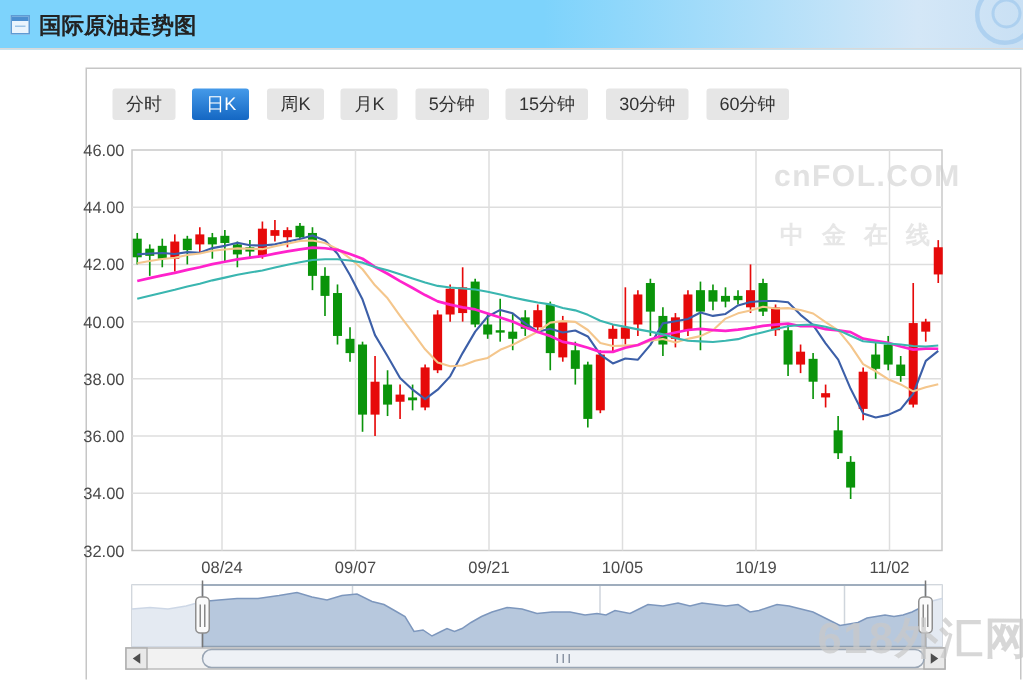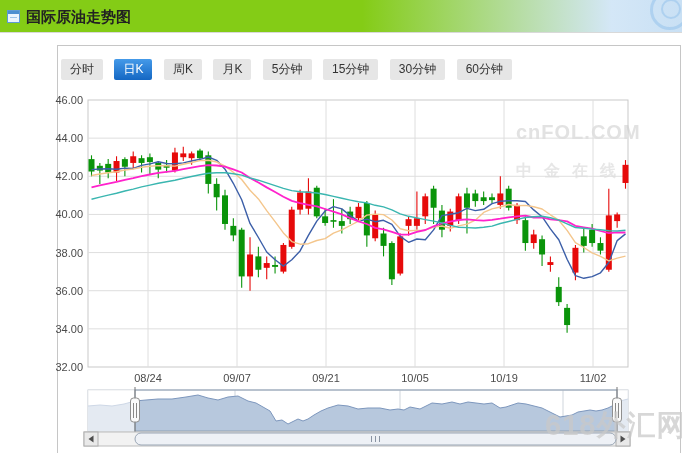--- a/index.html
+++ b/index.html
@@ -1,42 +1,42 @@
 <!DOCTYPE html>
 <html><head>
 <meta charset="utf-8">
 <style>
   html,body{margin:0;padding:0;}
   body{
     width:682px;height:453px;overflow:hidden;position:relative;background:#fff;
     font-family:"Liberation Sans","DejaVu Sans",sans-serif;
   }
   
-  .header{position:absolute;left:0;top:0;width:682px;height:32px;background:#84cc16;
+  .header{position:absolute;left:0;top:0;width:682px;height:32px;background:#7dd3fc;
     border-bottom:1px solid #d9d9d9;z-index:6;}
   .header-deco{position:absolute;right:0;top:0;width:320px;height:32px;
     background:linear-gradient(to right, rgba(223,238,250,0), #d4e7f7 78%, #c9e0f4);pointer-events:none;}
   .header-swirl{position:absolute;right:-8px;top:-10px;width:34px;height:34px;border-radius:50%;
     border:3px solid rgba(150,195,235,.55);pointer-events:none;}
   .header-swirl.inner{width:16px;height:16px;right:1px;top:-1px;border-width:2px;}
   .win-icon{position:absolute;left:7px;top:10px;width:13px;height:13px;box-sizing:border-box;
     border:1px solid #5e9bd4;background:#eaf4fd;}
   .win-icon::before{content:"";position:absolute;left:0;top:0;width:11px;height:3px;background:#4c8fd0;}
   .win-icon::after{content:"";position:absolute;left:2px;top:6px;width:7px;height:1px;background:#9cc4e8;}
   .page-title{position:absolute;left:26px;top:8px;font-size:15px;font-weight:bold;color:#222;}
   
   .panel{position:absolute;left:57px;top:45px;width:624px;height:420px;box-sizing:border-box;
     border:1px solid #c6c6c6;background:#fff;z-index:1;}
   
-  .tabs{position:absolute;left:61px;top:59px;z-index:5;white-space:nowrap;text-align:center;}
+  .tabs{position:absolute;left:75px;top:59px;z-index:5;white-space:nowrap;text-align:center;}
   .tab{display:inline-block;margin-right:7px;padding:4px 9px;font-size:12px;line-height:13px;
     color:#333;background:#e6e6e6;border-radius:2px;cursor:pointer;user-select:none;}
   .tab.active{color:#fff;background:linear-gradient(#459ae9,#1467c3);}
   
-  .wm-logo{position:absolute;left:516px;top:121px;width:120px;z-index:2;
+  .wm-logo{position:absolute;left:516px;top:107px;width:120px;text-align:center;z-index:2;
     color:#e2e2e2;pointer-events:none;}
   .wm-logo .l1{font-size:20px;font-weight:bold;letter-spacing:1px;}
   .wm-logo .l2{font-size:16px;font-weight:bold;letter-spacing:12px;margin-top:17px;color:#e7e7e7;}
   .wm-corner{position:absolute;left:545px;top:406px;z-index:7;font-size:29px;font-weight:bold;
     color:#c9c9c9;opacity:.72;letter-spacing:1px;pointer-events:none;white-space:nowrap;}
   
   #chart-svg{position:absolute;left:0;top:0;z-index:3;pointer-events:none;}
 </style>
 </head>
 <body>

